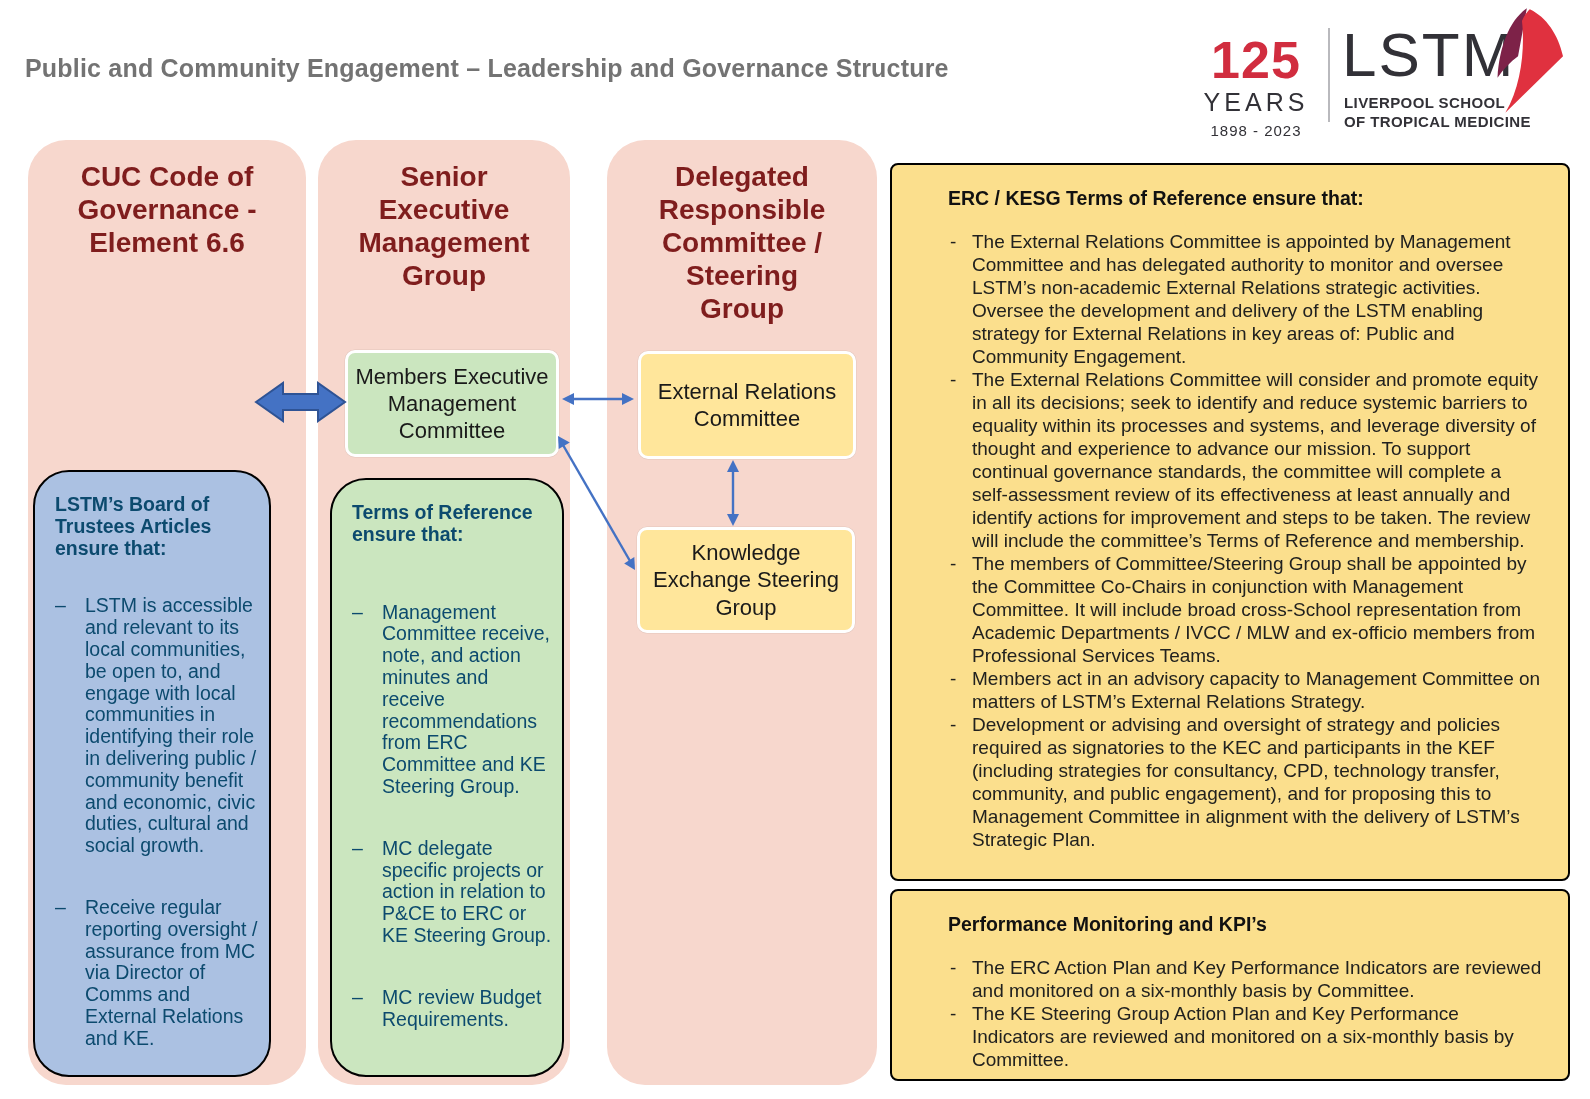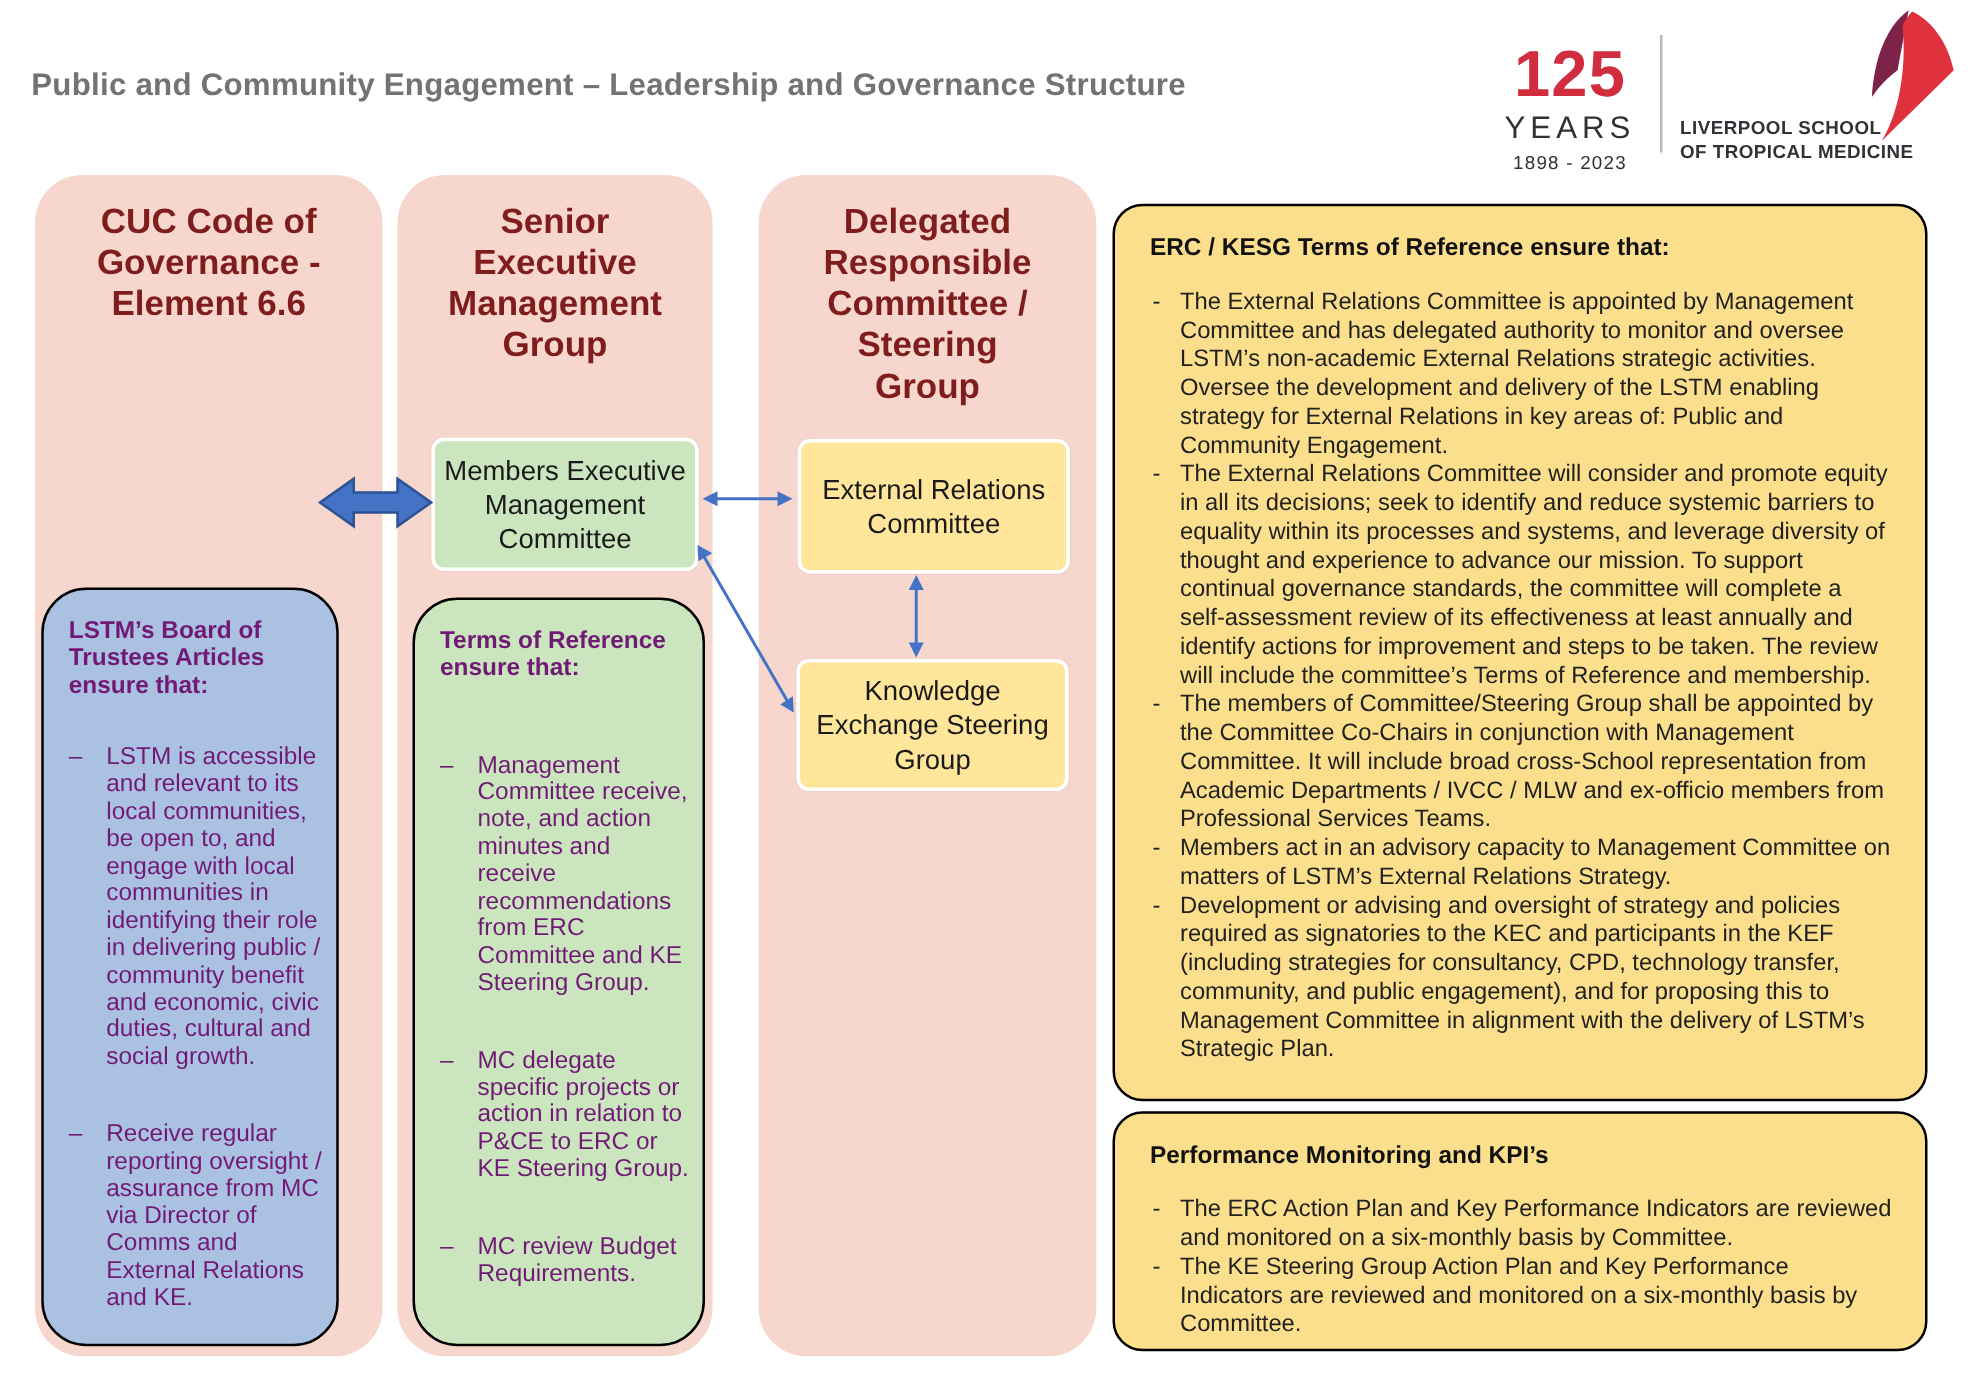--- a/index.html
+++ b/index.html
@@ -34,34 +34,34 @@
   
   .node{position:absolute;display:flex;align-items:center;justify-content:center;text-align:center;
         border:3px solid #fff;border-radius:10px;font-size:22px;line-height:1.23;color:#1a1a1a;
         box-shadow:0 0 0 .5px rgba(0,0,0,.08);}
   .node-bot{left:42px;top:350px;width:210px;height:101px;background:var(--blue_node);}
   .node-semc{left:345px;top:350px;width:208px;height:101px;background:var(--green);}
   .node-erc{left:638px;top:351px;width:212px;height:102px;background:var(--yellow_node);}
   .node-kesg{left:637px;top:527px;width:212px;height:100px;background:var(--yellow_node);}
 
   
-  .panel{position:absolute;border:2.5px solid #000;border-radius:36px;color:#701a75;}
+  .panel{position:absolute;border:2.5px solid #000;border-radius:36px;color:#0c4a6e;}
   .panel-bot{left:33px;top:470px;width:234px;height:603px;background:var(--blue_panel);}
   .panel-tor{left:330px;top:478px;width:230px;height:595px;background:var(--green);}
   .panel-inner{padding:22px 8px 0 20px;font-size:19.5px;line-height:21.8px;}
   .panel-heading{font-weight:bold;}
   .panel-bot .panel-heading{margin-bottom:36px;}
   .panel-tor .panel-heading{margin-bottom:56px;}
   .pb{display:flex;margin-bottom:40px;}
   .pb .bm{flex:none;width:30px;}
   .pb .bt{flex:1;padding-right:2px;}
 
   
   .rpanel{position:absolute;left:890px;width:648px;background:var(--yellow_panel);
-          border:2.5px solid #000;border-radius:24px;color:#21211f;}
+          border:2.5px solid #000;border-radius:8px;color:#21211f;padding-left:28px;}
   .rpanel-tor{top:163px;height:714px;}
   .rpanel-kpi{top:889px;height:188px;}
   .rpanel-inner{padding:22px 26px 0 28px;font-size:19px;line-height:23px;}
   .rpanel-heading{font-weight:bold;font-size:19.5px;margin-bottom:20px;color:#111;}
   .rpanel-kpi .rpanel-heading{}
   .rb{display:flex;}
   .rb .bm{flex:none;width:22px;padding-left:2px;}
   .rb .bt{flex:1;}
 
   .overlay{position:absolute;left:0;top:0;width:1590px;height:1099px;pointer-events:none;}
@@ -73,20 +73,21 @@
 
   <div class="title">Public and Community Engagement – Leadership and Governance Structure</div>
 
   <div class="logo">
     <div class="l125">
       <div class="n125">125</div>
       <div class="yrs">YEARS</div>
       <div class="rng">1898 - 2023</div>
     </div>
     <div class="ldiv"></div>
+    <div class="lstm-acronym">LSTM</div>
     <div class="lstm-school">
       <div>LIVERPOOL SCHOOL</div>
       <div>OF TROPICAL MEDICINE</div>
     </div>
     <svg class="sail" viewBox="0 0 90 112">
       <path d="M22,72 C24,40 34,14 52,1 L43,50 C35,56 28,63 22,72 Z" fill="#7d2248"></path>
       <path d="M55,2 C72,10 84,28 89,50 L30,108 C47,80 50,40 47,14 C49,9 52,5 55,2 Z" fill="#e0313f"></path>
     </svg>
   </div>
 

